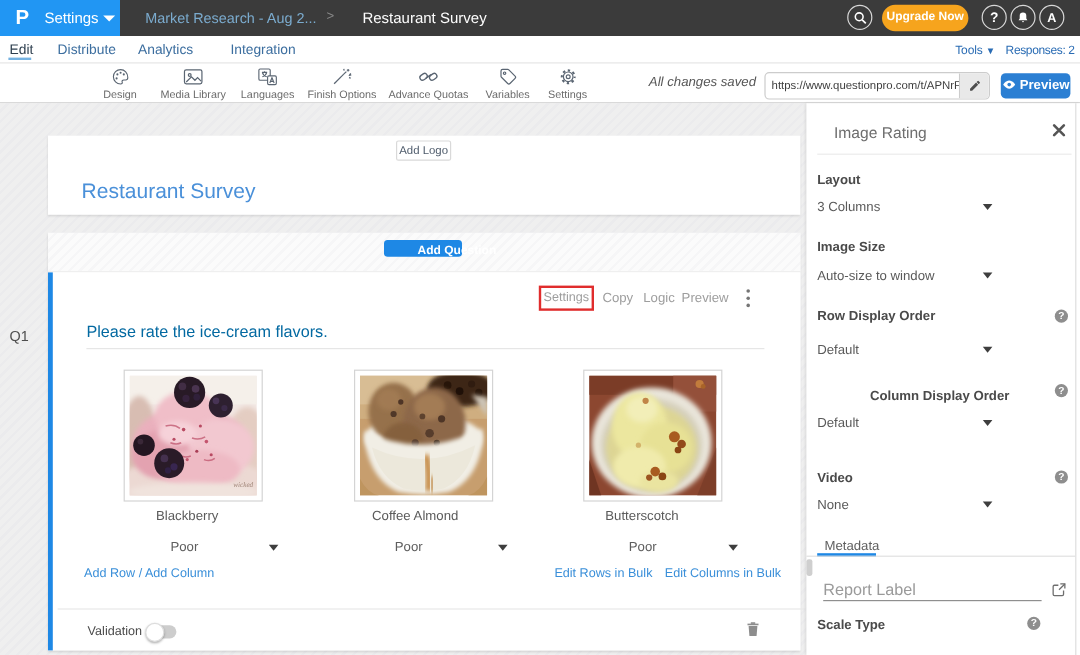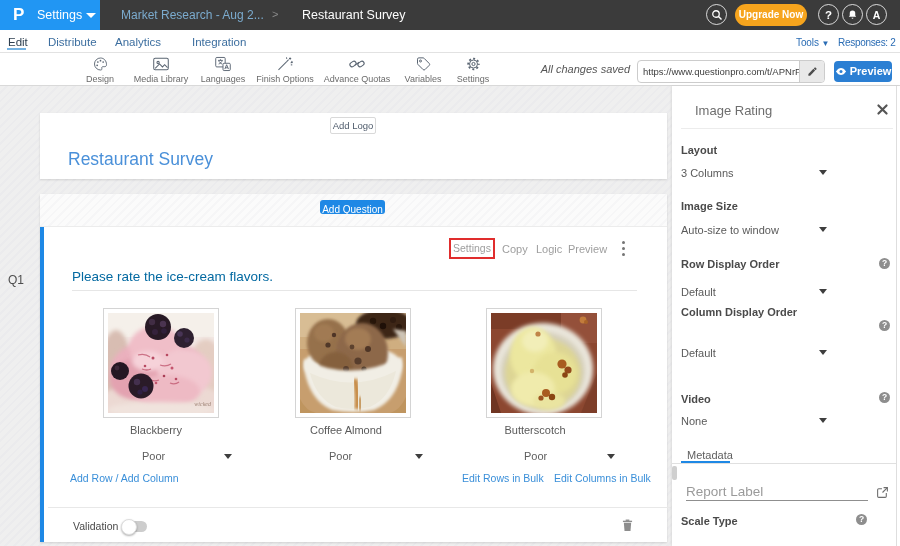--- a/index.html
+++ b/index.html
@@ -39,21 +39,21 @@
 
 
 #content { position:absolute; left:0; top:86px; width:900px; height:460px; background:repeating-linear-gradient(135deg,#efefef 0 4px,#ebebed 4px 6px); }
 
 #card1 { position:absolute; left:40px; top:27px; width:627px; height:66px; background:#fff; box-shadow:0 1px 2px rgba(0,0,0,.12); }
 #addlogo { position:absolute; left:290px; top:4px; width:46px; height:17px; background:#fff; border:1px solid #d9d9d9; border-radius:2px; font-size:9.5px; color:#4e5b6b; text-align:center; line-height:16px; }
 #rstitle { position:absolute; left:28px; top:36px; font-size:17.5px; color:#4a90d9; }
 
 #card2 { position:absolute; left:40px; top:108px; width:627px; height:348px; background:#fff; box-shadow:0 1px 2px rgba(0,0,0,.12); }
 #addqstrip { position:absolute; left:0; top:0; width:627px; height:33px; background:repeating-linear-gradient(135deg,#fbfbfb 0 4px,#f6f6f7 4px 6px); border-bottom:1px solid #ececec; }
-#addqbtn { position:absolute; left:280px; top:6px; width:65px; white-space:nowrap; height:14px; background:#1e88e5; border-radius:3px; color:#fff; font-size:10px; font-weight:normal; text-align:center; line-height:19px; }
+#addqbtn { position:absolute; left:280px; top:6px; width:65px; white-space:nowrap; height:14px; background:#1e88e5; border-radius:3px; color:#fff; font-size:10px; font-weight:bold; text-align:center; line-height:19px;padding-left:28px; }
 #qblock { position:absolute; left:0; top:33px; width:627px; height:315px; background:#fff; border-left:4px solid #1e88e5; }
 #q1label { position:absolute; left:8px; top:187px; font-size:12px; color:#4e4e4e; }
 
 #settingsbox { position:absolute; left:405px; top:11px; width:46px; height:21px; border:2px solid #e02d2d; font-size:10.5px; color:#9e9e9e; text-align:center; line-height:17px; }
 .qtopitem { position:absolute; top:16px; font-size:11px; color:#9e9e9e; }
 #dots { position:absolute; left:578px; top:14px; width:4px; }
 .dot { width:3px; height:3px; border-radius:50%; background:#757575; margin:0 0 3px 0; }
 
 #qtitle { position:absolute; left:28px; top:42px; font-size:13.5px; color:#0369a1; }
 #qunderline { position:absolute; left:28px; top:63px; width:565px; height:1px; background:#e6e6e6; }
@@ -385,21 +385,21 @@
 
   <div class="sblabel" style="top:114px;">Image Size</div>
   <div class="sbvalue" style="top:138px;">Auto-size to window</div>
   <div class="sbcaret" style="top:141px;"></div>
 
   <div class="sblabel" style="top:172px;">Row Display Order</div>
   <div class="qmark" style="top:172px;">?</div>
   <div class="sbvalue" style="top:200px;">Default</div>
   <div class="sbcaret" style="top:203px;"></div>
 
-  <div class="sblabel" style="top:220px;">Column Display Order</div>
+  <div class="sblabel" style="top:238px;margin-left:44px;">Column Display Order</div>
   <div class="qmark" style="top:234px;">?</div>
   <div class="sbvalue" style="top:261px;">Default</div>
   <div class="sbcaret" style="top:264px;"></div>
 
   <div class="sblabel" style="top:307px;">Video</div>
   <div class="qmark" style="top:306px;">?</div>
   <div class="sbvalue" style="top:329px;">None</div>
   <div class="sbcaret" style="top:332px;"></div>
 
   <div id="mtab">Metadata</div>

